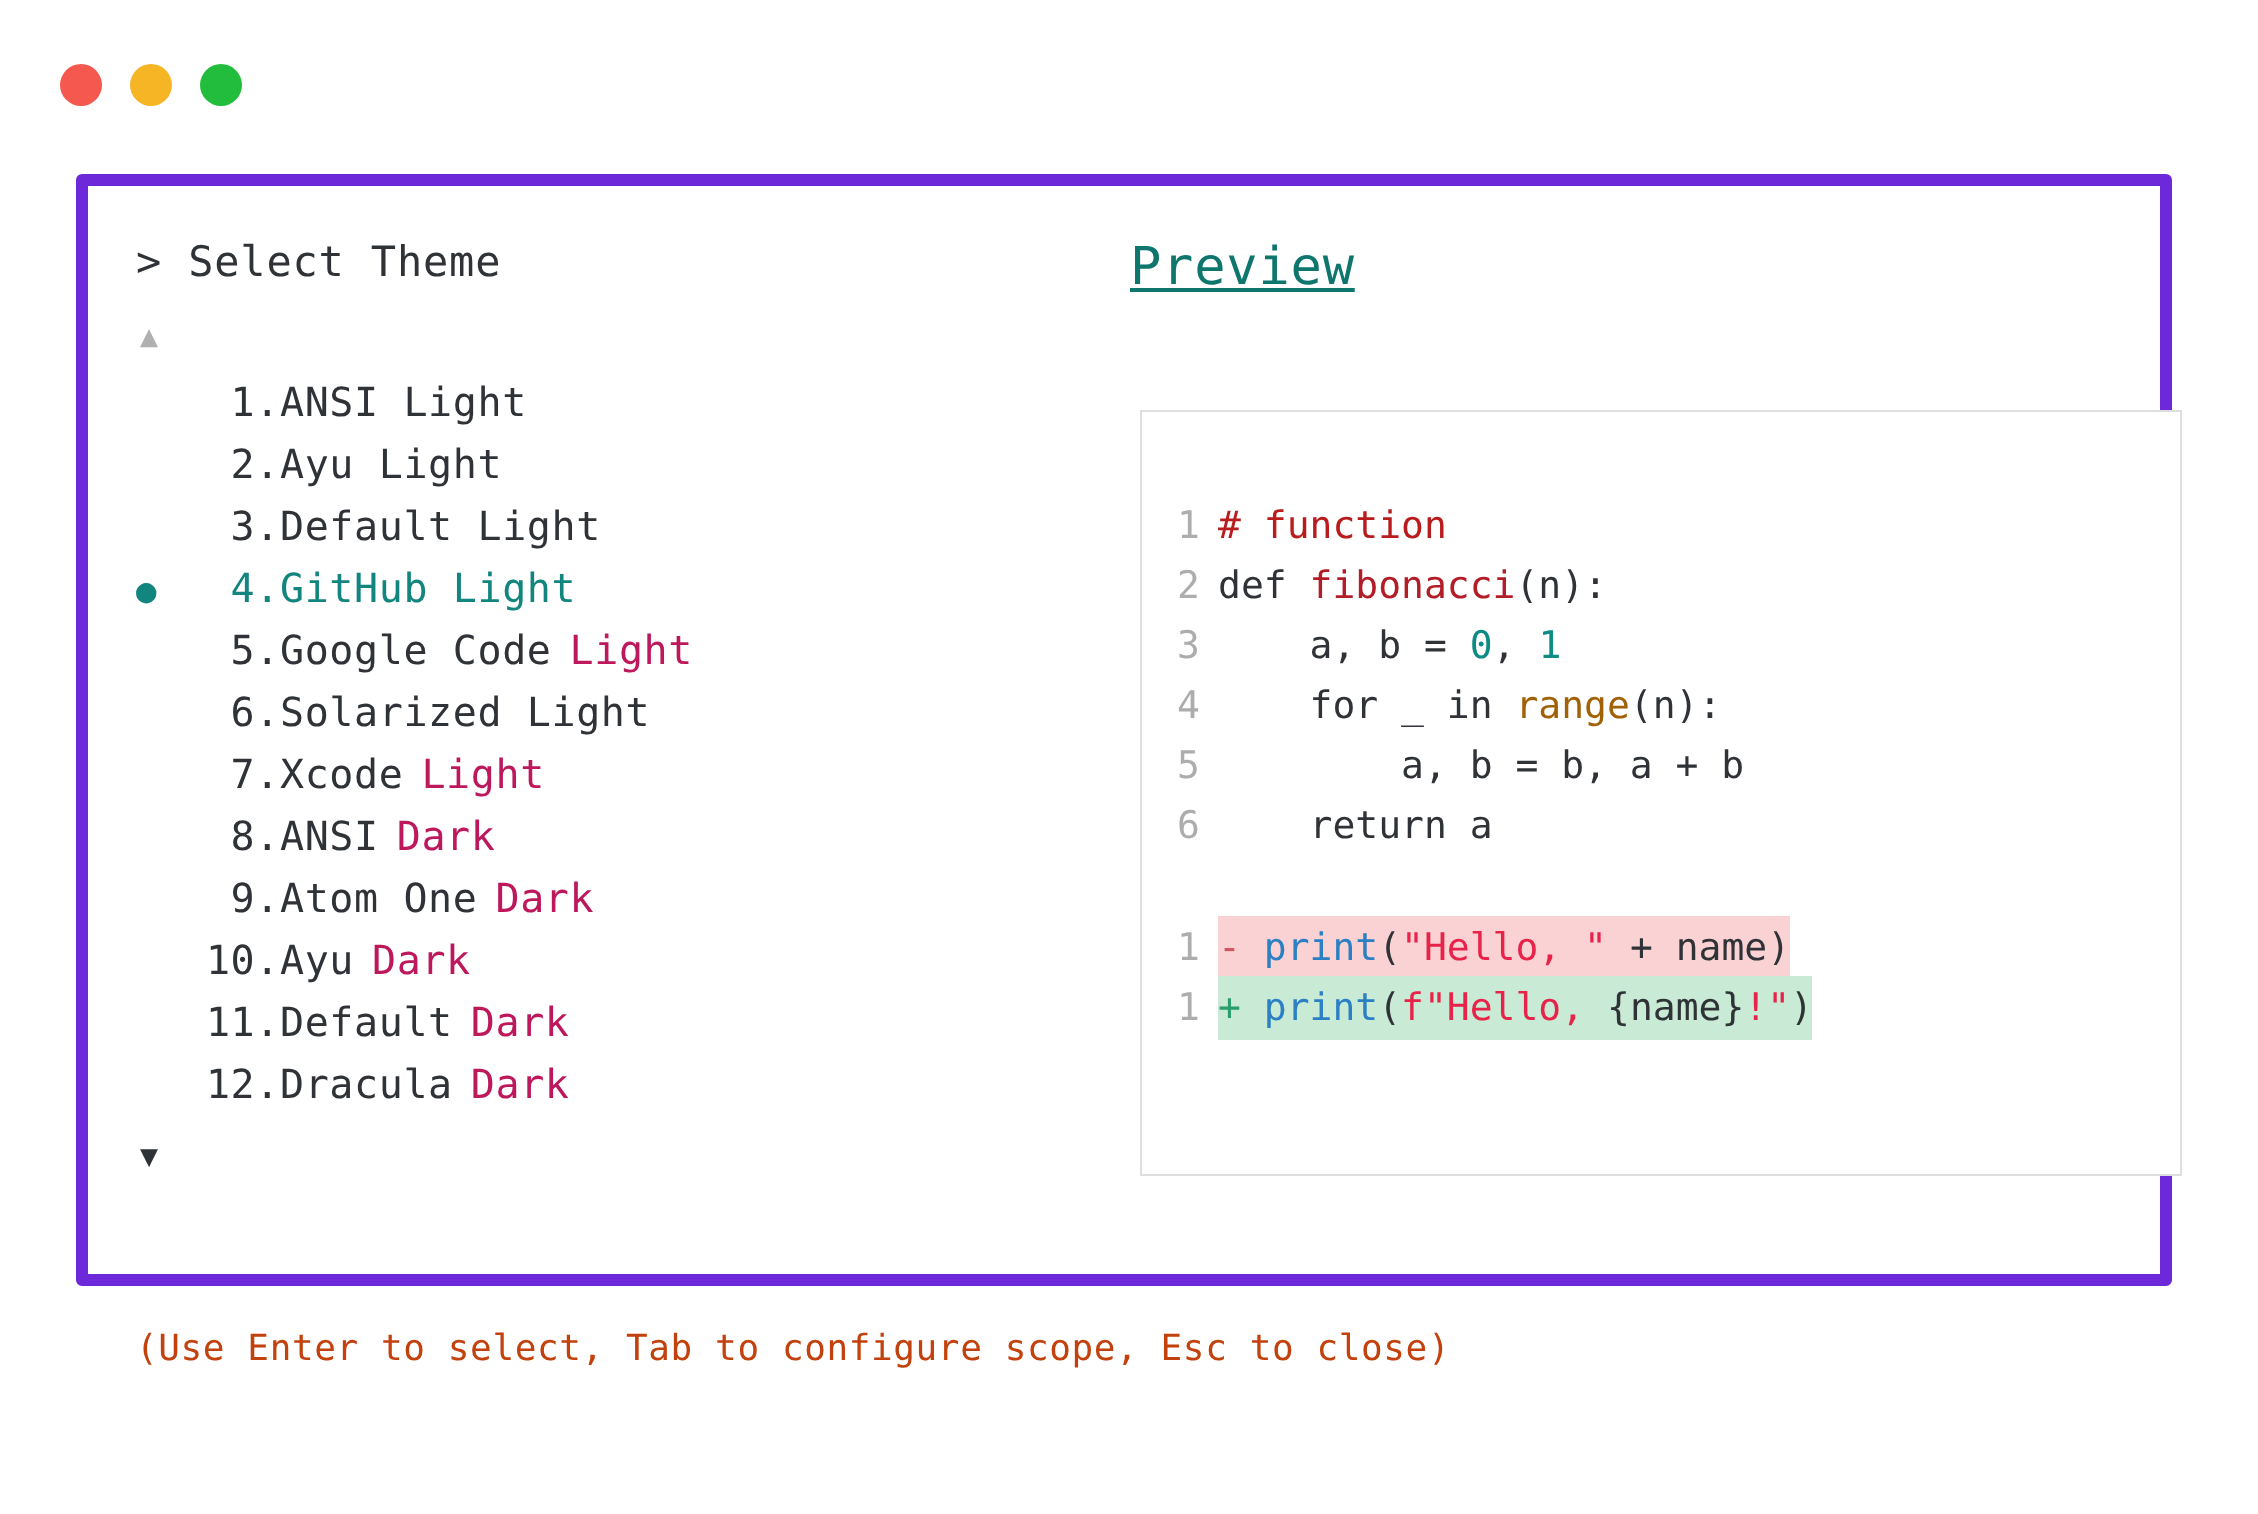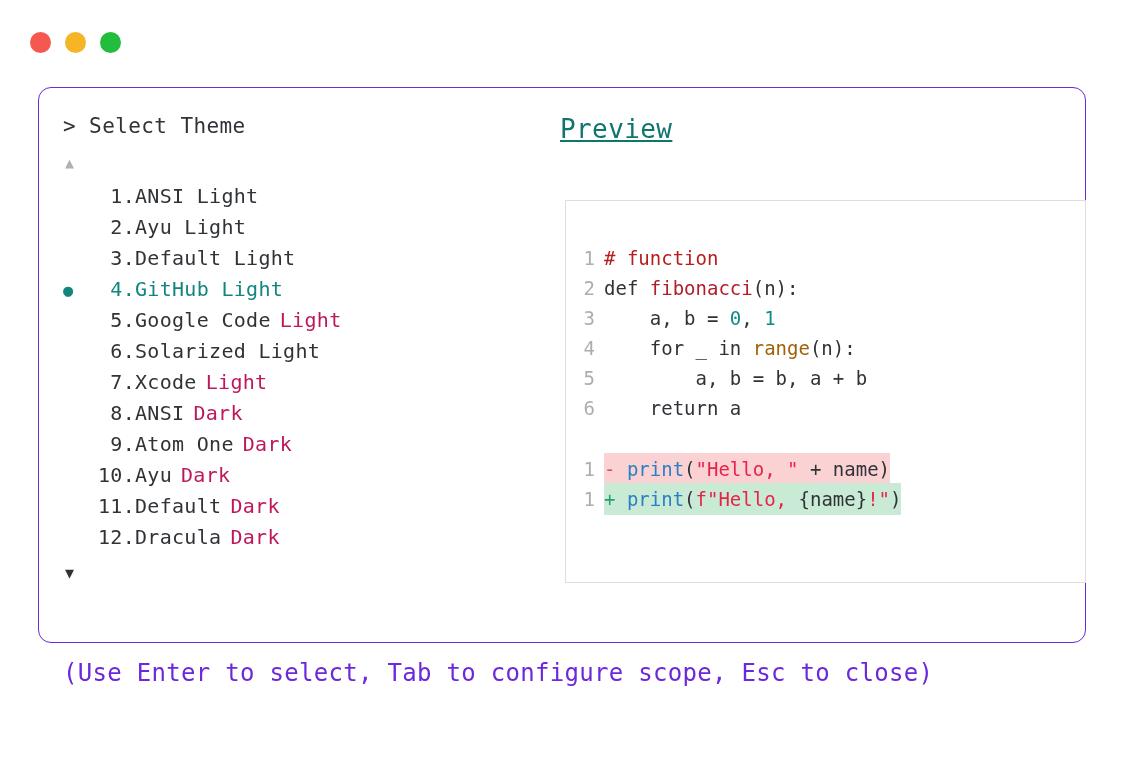--- a/index.html
+++ b/index.html
@@ -32,22 +32,22 @@
   .dot.green { background: #22bd3d; }
 
   
   .card {
     position: absolute;
     left: 38px;
     top: 87px;
     width: 1048px;
     height: 556px;
     box-sizing: border-box;
-    border: 1px solid #6d28d9;
-    border-radius: 13px;
+    border: 6px solid #6d28d9;
+    border-radius: 3px;
     background: #ffffff;
   }
 
   .inner {
     position: absolute;
     left: 24px;
     top: 26px;
     right: 24px;
     bottom: 20px;
   }
@@ -124,22 +124,22 @@
   .name { }
   .tag  { margin-left: 9px; color: #be185d; }
   .theme-row.selected .idx,
   .theme-row.selected .name,
   .theme-row.selected .tag { color: #12857f; }
 
   .hint {
     position: absolute;
     left: 0;
     top: 545px;
-    font-size: 24px;
-    color: #6d28d9;
+    font-size: 18px;
+    color: #c2410c;
     letter-spacing: .3px;
     white-space: pre;
   }
 
   
   .preview-box {
     position: absolute;
     left: 502px;
     top: 86px;
     width: 521px;

